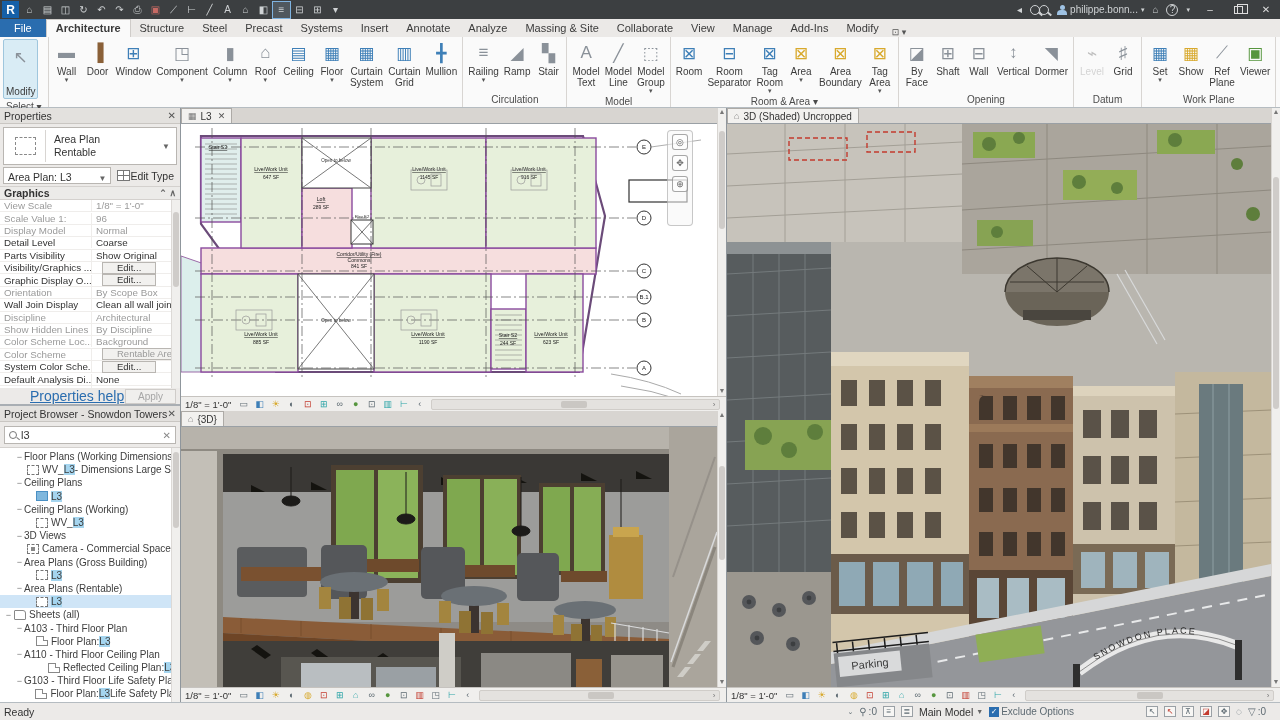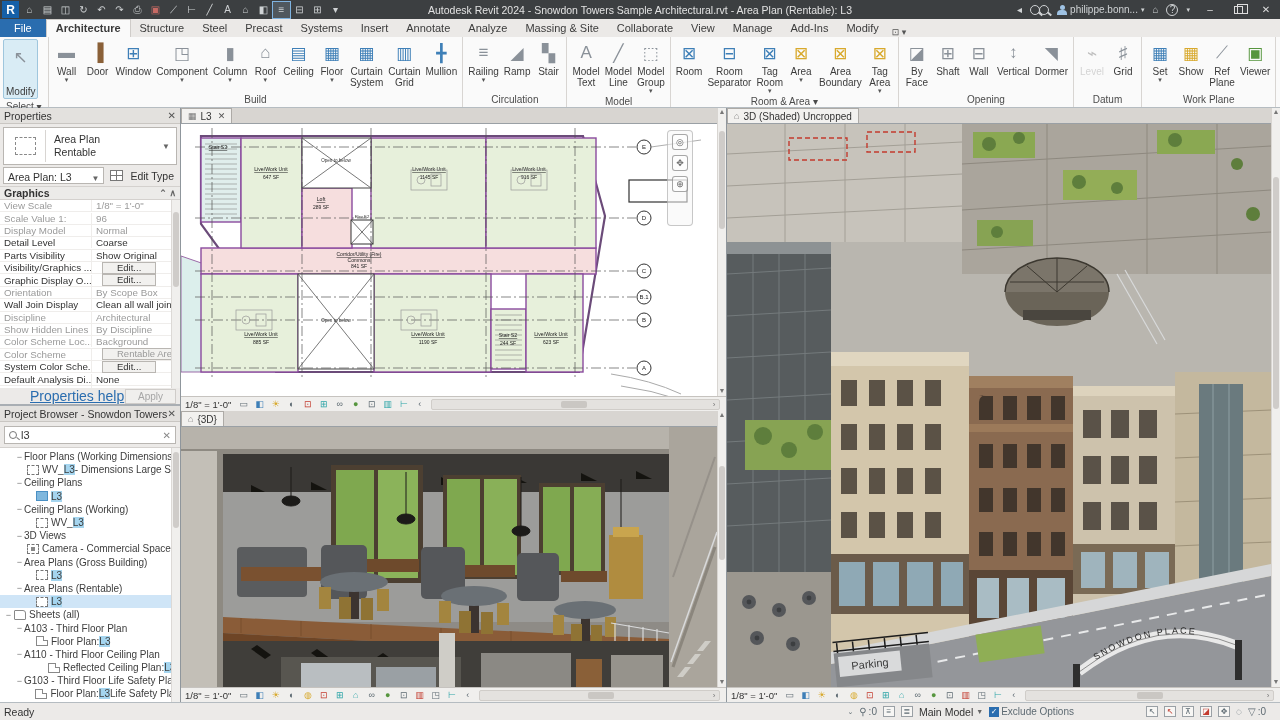--- a/index.html
+++ b/index.html
@@ -68,21 +68,21 @@
   .paneltitle .x { margin-left:auto; color:#555; font-size:10px;}
   .props { height:298px; display:flex; flex-direction:column; border-bottom:2px solid #a9aeb3;}
   .typesel { margin:3px 3px 2px; background:#fff; border:1px solid #b9b6b2; height:38px; display:flex; align-items:center;}
   .typesel .timg { width:40px; height:32px; border-right:1px solid #d8d5d2; margin:2px; position:relative;}
   .typesel .timg::before { content:""; position:absolute; inset:7px 9px; border:1.5px dashed #8a8a8a;}
   .typesel .tname { flex:1; padding-left:6px; font-size:10.5px; line-height:13px;}
   .typesel .tdrop { width:14px; color:#666; font-size:8px;}
   .selrow { display:flex; align-items:center; margin:0 3px 2px; gap:3px;}
   .selcombo { flex:1; background:#fff; border:1px solid #b9b6b2; height:17px; display:flex; align-items:flex-end; padding:0 4px; font-size:10.5px;}
   .selcombo .tdrop { margin-left:auto; font-size:8px; color:#666;}
-  .edittype { display:flex; align-items:center; gap:7px; font-size:10.5px; padding:0 3px;}
+  .edittype { display:flex; align-items:center; gap:0; font-size:10.5px; padding:0 3px;}
   .etgrid { width:13px; height:11px; border:1px solid #777; background:
     linear-gradient(#777,#777) 50% 0/1px 100% no-repeat,
     linear-gradient(#777,#777) 0 50%/100% 1px no-repeat, #fff;}
   .prophead { display:flex; align-items:center; background:#ecebe9; border-top:1px solid #d4d1ce;
     border-bottom:1px solid #d4d1ce; height:14px; padding:0 4px; font-weight:bold; font-size:10.5px;}
   .prophead .pin { margin-left:auto; font-size:9px; color:#666;}
   .propgrid { flex:1; overflow:hidden; background:#fff; position:relative;}
   .prow { display:flex; height:12.4px; border-bottom:1px solid #efedeb; align-items:center;}
   .prow .pl { width:92px; padding-left:4px; border-right:1px solid #efedeb; white-space:nowrap; overflow:hidden; font-size:9.8px;}
   .prow .pv { flex:1; padding-left:4px; white-space:nowrap; overflow:hidden; font-size:9.8px;}
@@ -188,21 +188,20 @@
         <span class="qi">⊢</span>
         <span class="qi">╱</span>
         <span class="qi">A</span>
         <span class="qi">⌂</span>
         <span class="qi">◧</span>
         <span class="qi active">≡</span>
         <span class="qi">⊟</span>
         <span class="qi">⊞</span>
         <span class="qi">▾</span>
       </div>
-    <div class="title-text">Autodesk Revit 2024 - Snowdon Towers Sample Architectural.rvt - Area Plan (Rentable): L3</div>
     <div class="infocenter">
       <span class="ii">◂</span>
       <span class="ii">
           <span class="glassicon"></span>
           <span class="glassicon" style="margin-left:-4px"></span>
         </span>
       <span class="ii">
           <span class="usericon"></span>
           <span>philippe.bonn...</span>
           <span style="font-size:7px">▾</span>
@@ -298,21 +297,20 @@
           <div class="rbtn">
             <span class="ricon tint-blue">▥</span>
             <span class="rlabel">Curtain
 Grid</span>
           </div>
           <div class="rbtn">
             <span class="ricon tint-blue">╋</span>
             <span class="rlabel">Mullion</span>
           </div>
         </div>
-        <div class="rpanel-label">Build</div>
       </div>
       <div class="rpanel">
         <div class="rpanel-buttons">
           <div class="rbtn">
             <span class="ricon tint-gray">≡</span>
             <span class="rlabel">Railing</span>
             <span class="rarrow">▾</span>
           </div>
           <div class="rbtn">
             <span class="ricon tint-gray">◢</span>

